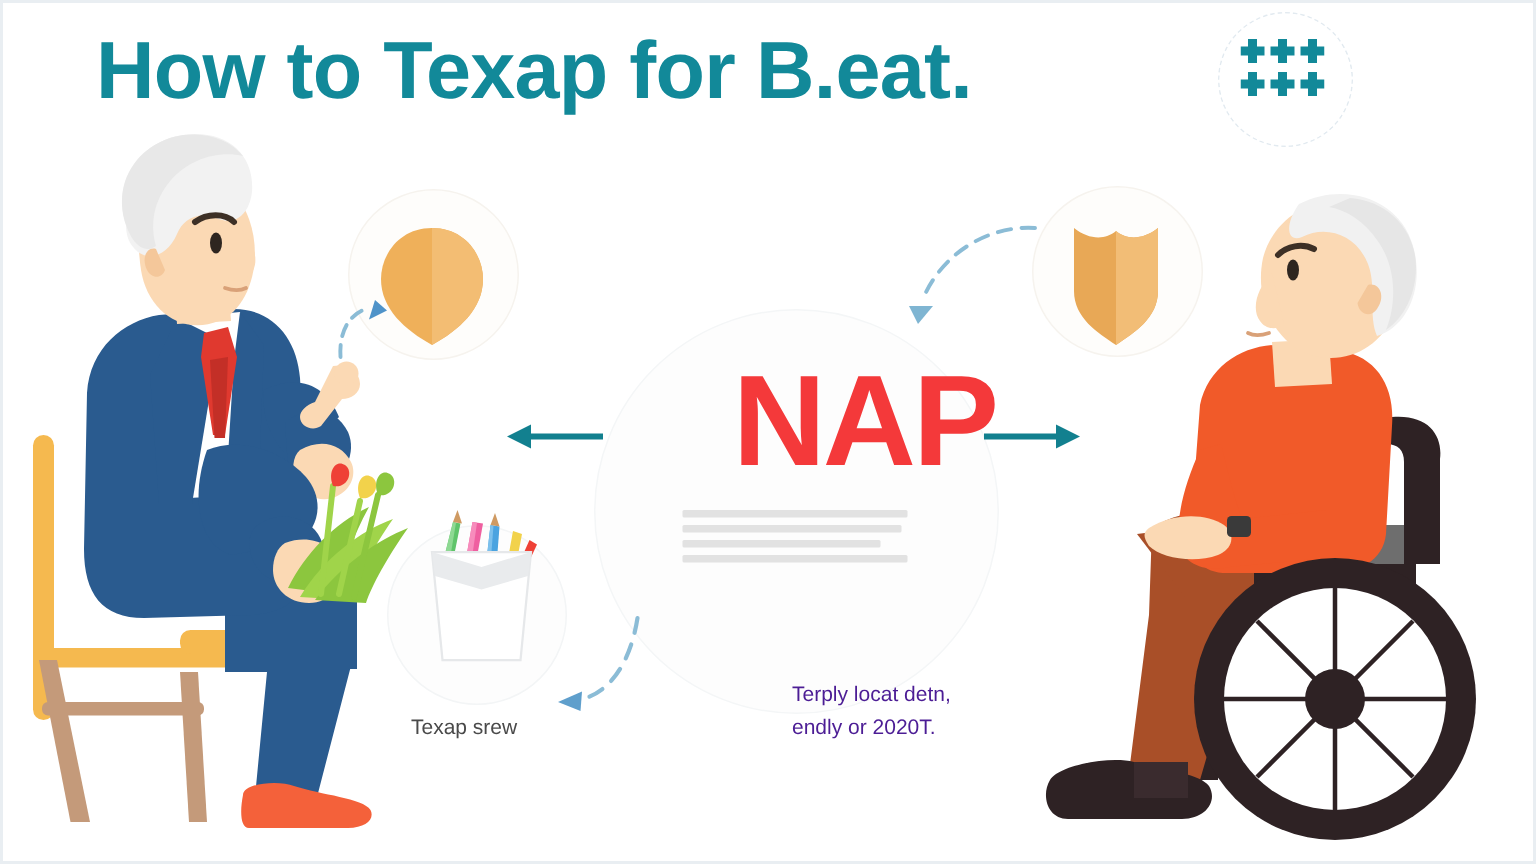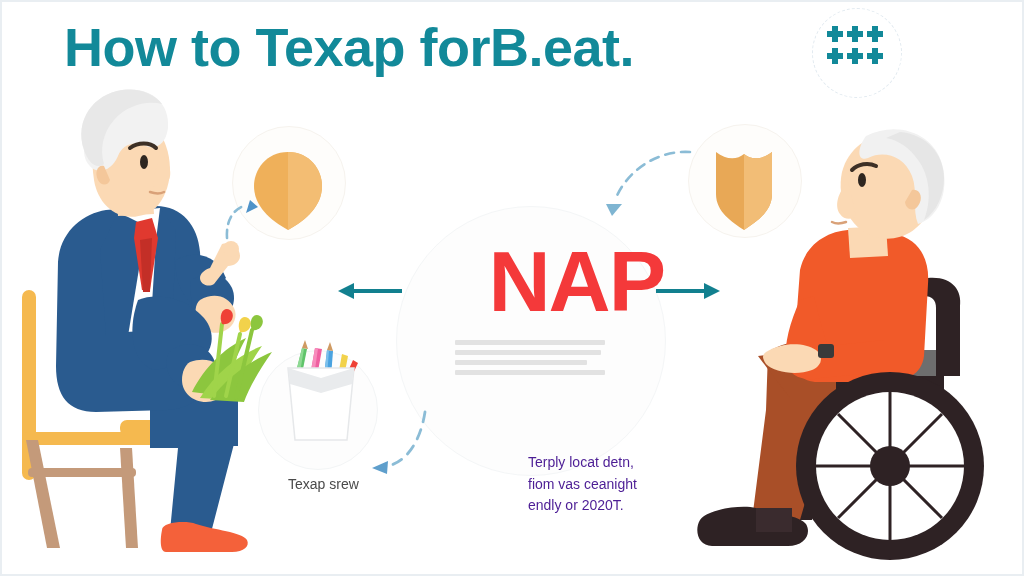--- a/index.html
+++ b/index.html
@@ -26,21 +26,21 @@
   .title{
     position:absolute;
     left:64px; top:16px;
     font-size:54px;
     font-weight:bold;
     letter-spacing:-0.5px;
     white-space:nowrap;
     color:#128999;
     z-index:40;
   }
-  .title .brand{ margin-left:0; }
+  .title .brand{ margin-left:14px; }
   .dotgrid{
     position:absolute;
     left:827px; top:26px;
     width:56px;height:44px;
     z-index:41;
   }
   .dotcircle{
     position:absolute;
     left:812px; top:8px;
     width:88px;height:88px;
@@ -109,21 +109,21 @@
   .arrow-right{ left:656px; top:283px; width:64px; height:16px; }
   .arrow-right .bar{ left:0; width:50px; }
   .arrow-right .head{ right:0; border-left:16px solid #12808f; }
 
   
   .curves{ position:absolute; left:0; top:0; width:1024px; height:576px; z-index:25; }
 
   
   .cap-pencils{
     position:absolute;
-    left:288px; top:476px;
+    left:274px; top:476px;
     font-size:14px;
     color:#4a4a4a;
     white-space:nowrap;
     z-index:35;
   }
   .cap-center{
     position:absolute;
     left:528px; top:452px;
     font-size:14px;
     line-height:1.55;
@@ -218,21 +218,20 @@
   <div class="nap-lines">
     <i class="l1"></i>
     <i class="l2"></i>
     <i class="l3"></i>
     <i class="l4"></i>
   </div>
 
   <div class="cap-pencils">Texap srew</div>
   <div class="cap-center">
     <div>Terply locat detn,</div>
-    <div>fiom vas ceanight</div>
     <div>endly or 2020T.</div>
   </div>
 
   <svg class="people" viewBox="0 0 1024 576">
 
     <g>
 
       <rect x="22" y="290" width="14" height="190" rx="7" fill="#f5b94f"></rect>
       <rect x="22" y="432" width="140" height="13" rx="6" fill="#f5b94f"></rect>
       <path d="M26,440 l12,0 l22,108 l-13,0 z" fill="#c49a7a"></path>

